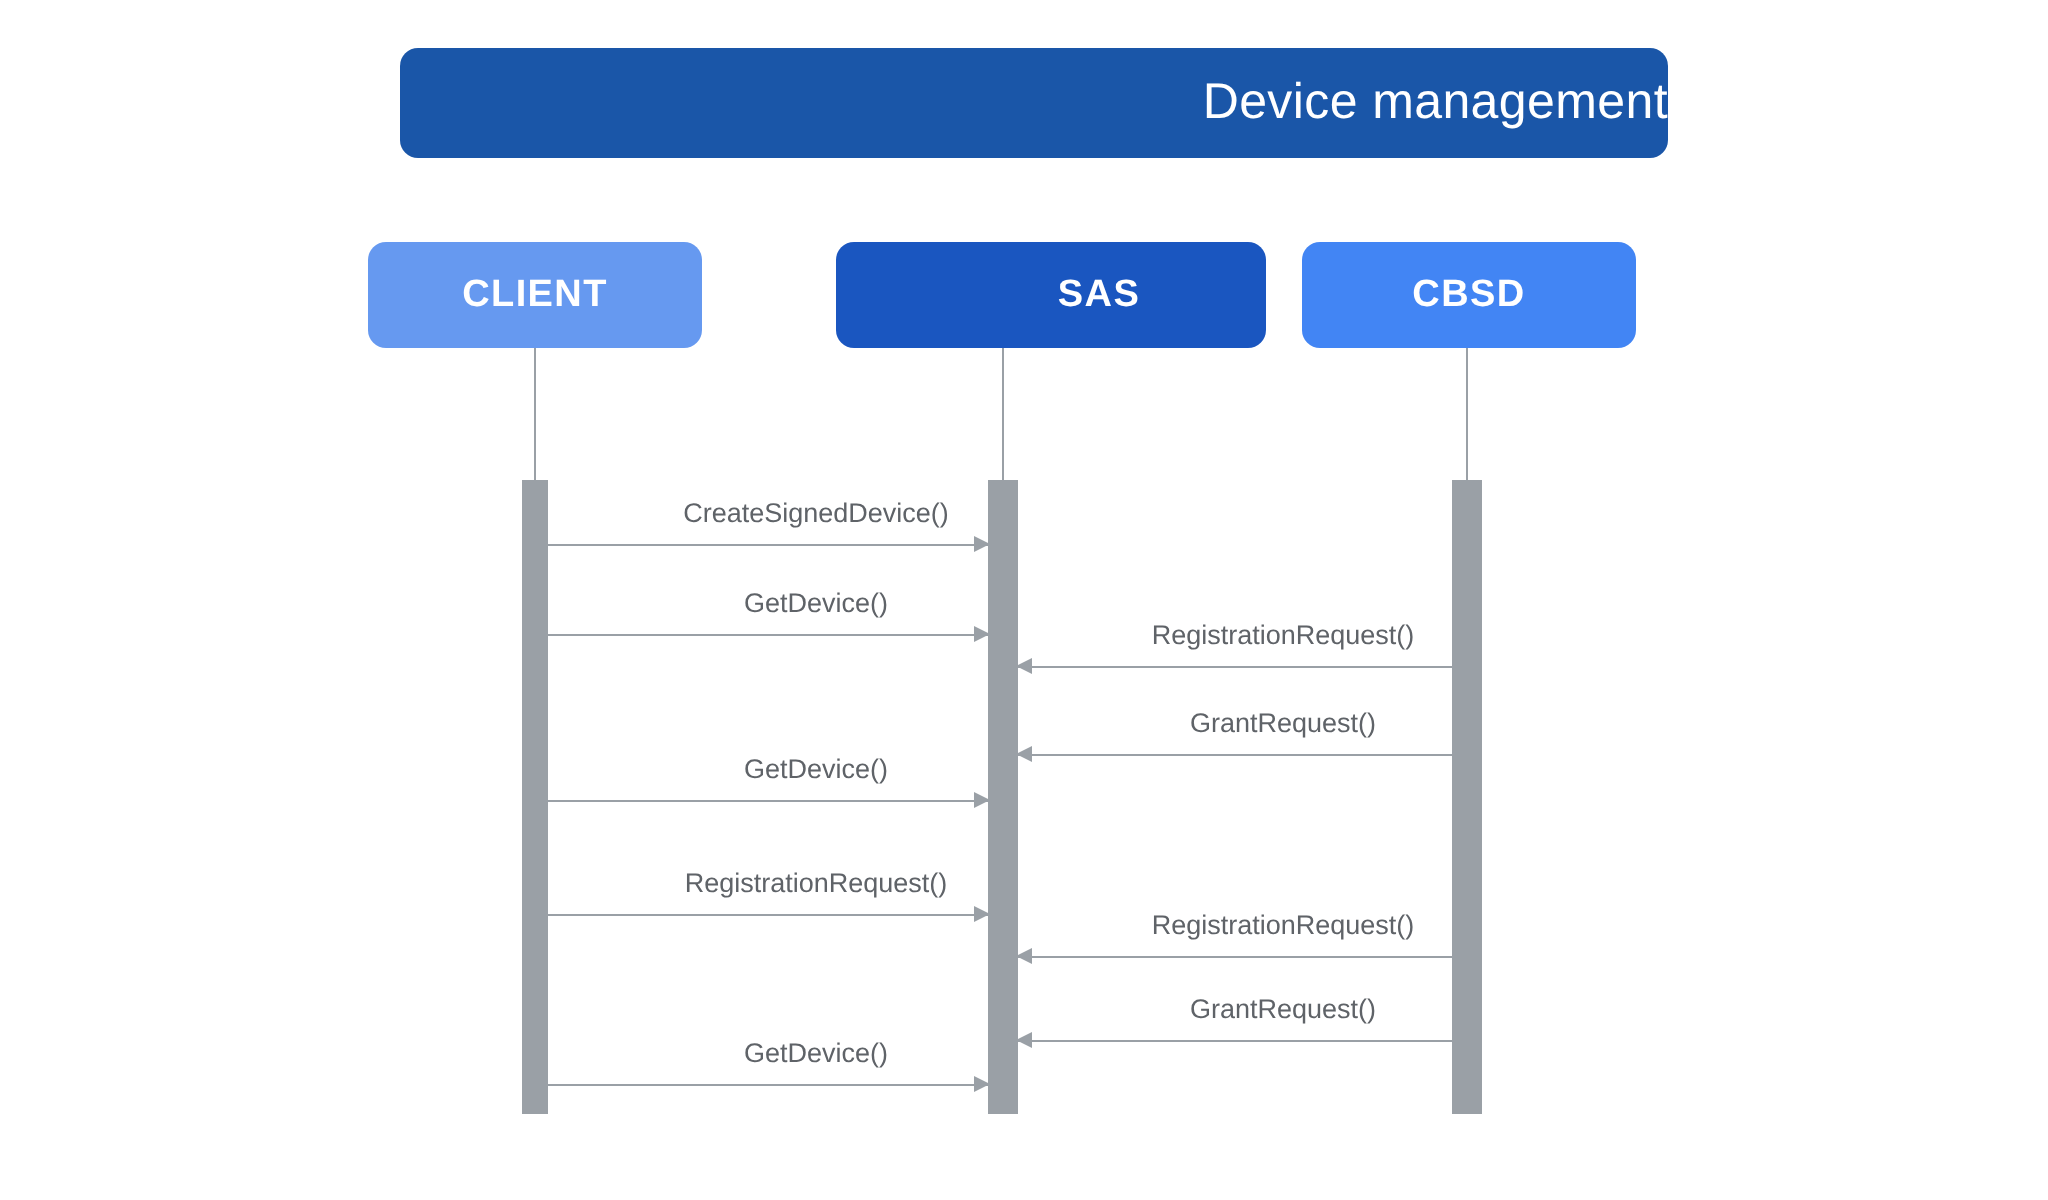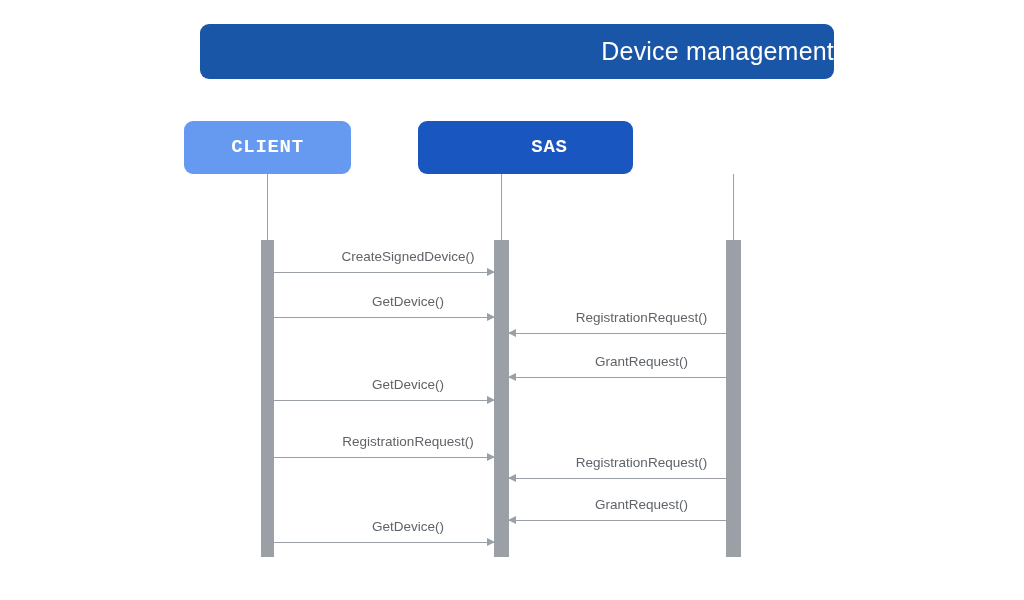--- a/index.html
+++ b/index.html
@@ -55,21 +55,20 @@
     display: flex;
     align-items: center;
     justify-content: center;
   }
   .participant .p-label {
     color: #ffffff;
     font-size: 19px;
     font-weight: 700;
     letter-spacing: 0.7px;
     line-height: 1;
-    font-family: Liberation Mono, monospace;
   }
   .p-client { left: 184px; background: #6699F0; }
   .p-sas    { left: 418px; background: #1A56C0; padding-left: 48px; }
   .p-cbsd   { left: 651px; background: #4285F4; }
 
   
   .lifeline {
     position: absolute;
     top: 174px;
     width: 1px;
@@ -141,20 +140,23 @@
   <div class="title-banner">
     <span class="title-text">Device management</span>
   </div>
 
   <div class="participant p-client">
     <span class="p-label">CLIENT</span>
   </div>
   <div class="participant p-sas">
     <span class="p-label">SAS</span>
   </div>
+  <div class="participant p-cbsd">
+    <span class="p-label">CBSD</span>
+  </div>
 
   <div class="lifeline ll-client"></div>
   <div class="lifeline ll-sas"></div>
   <div class="lifeline ll-cbsd"></div>
 
   <div class="activation act-client"></div>
   <div class="activation act-sas"></div>
   <div class="activation act-cbsd"></div>
 
   <div class="message msg-right" style="left:274px; top:272px; width:220px;">

